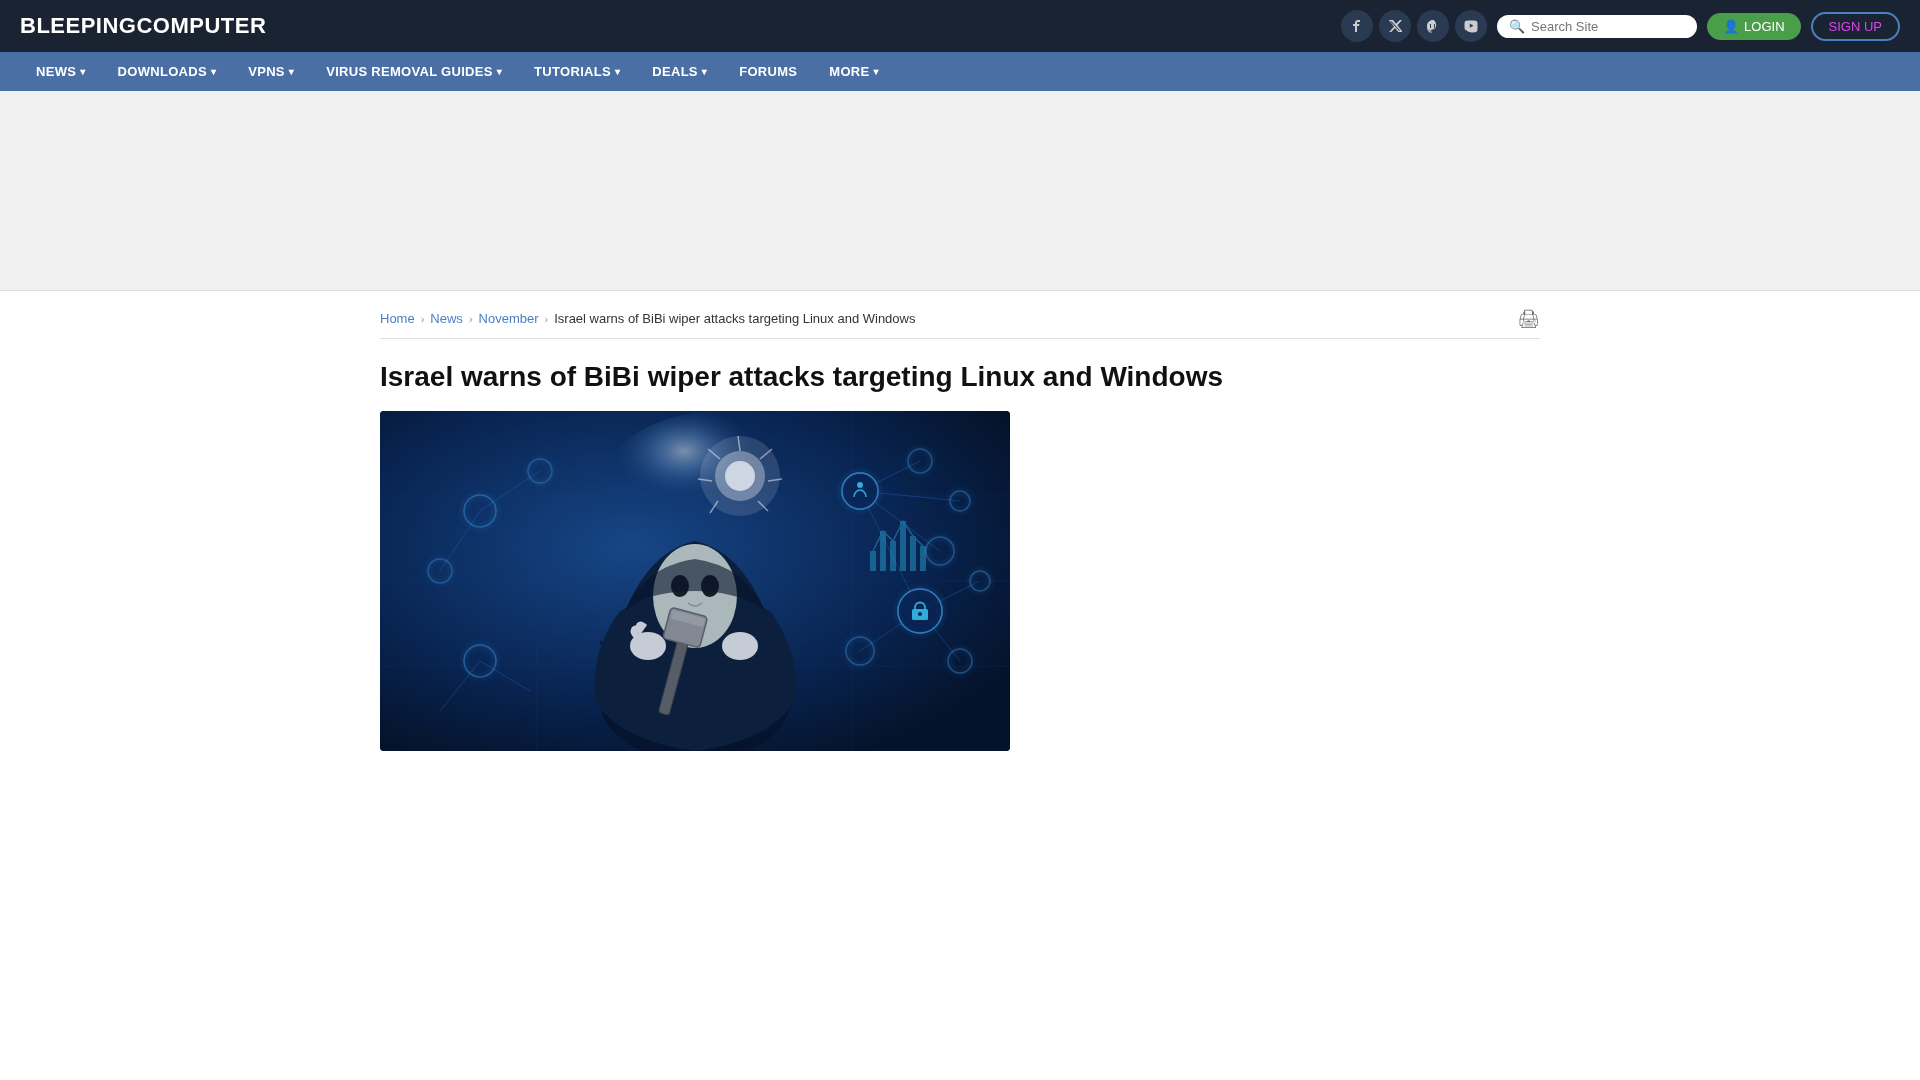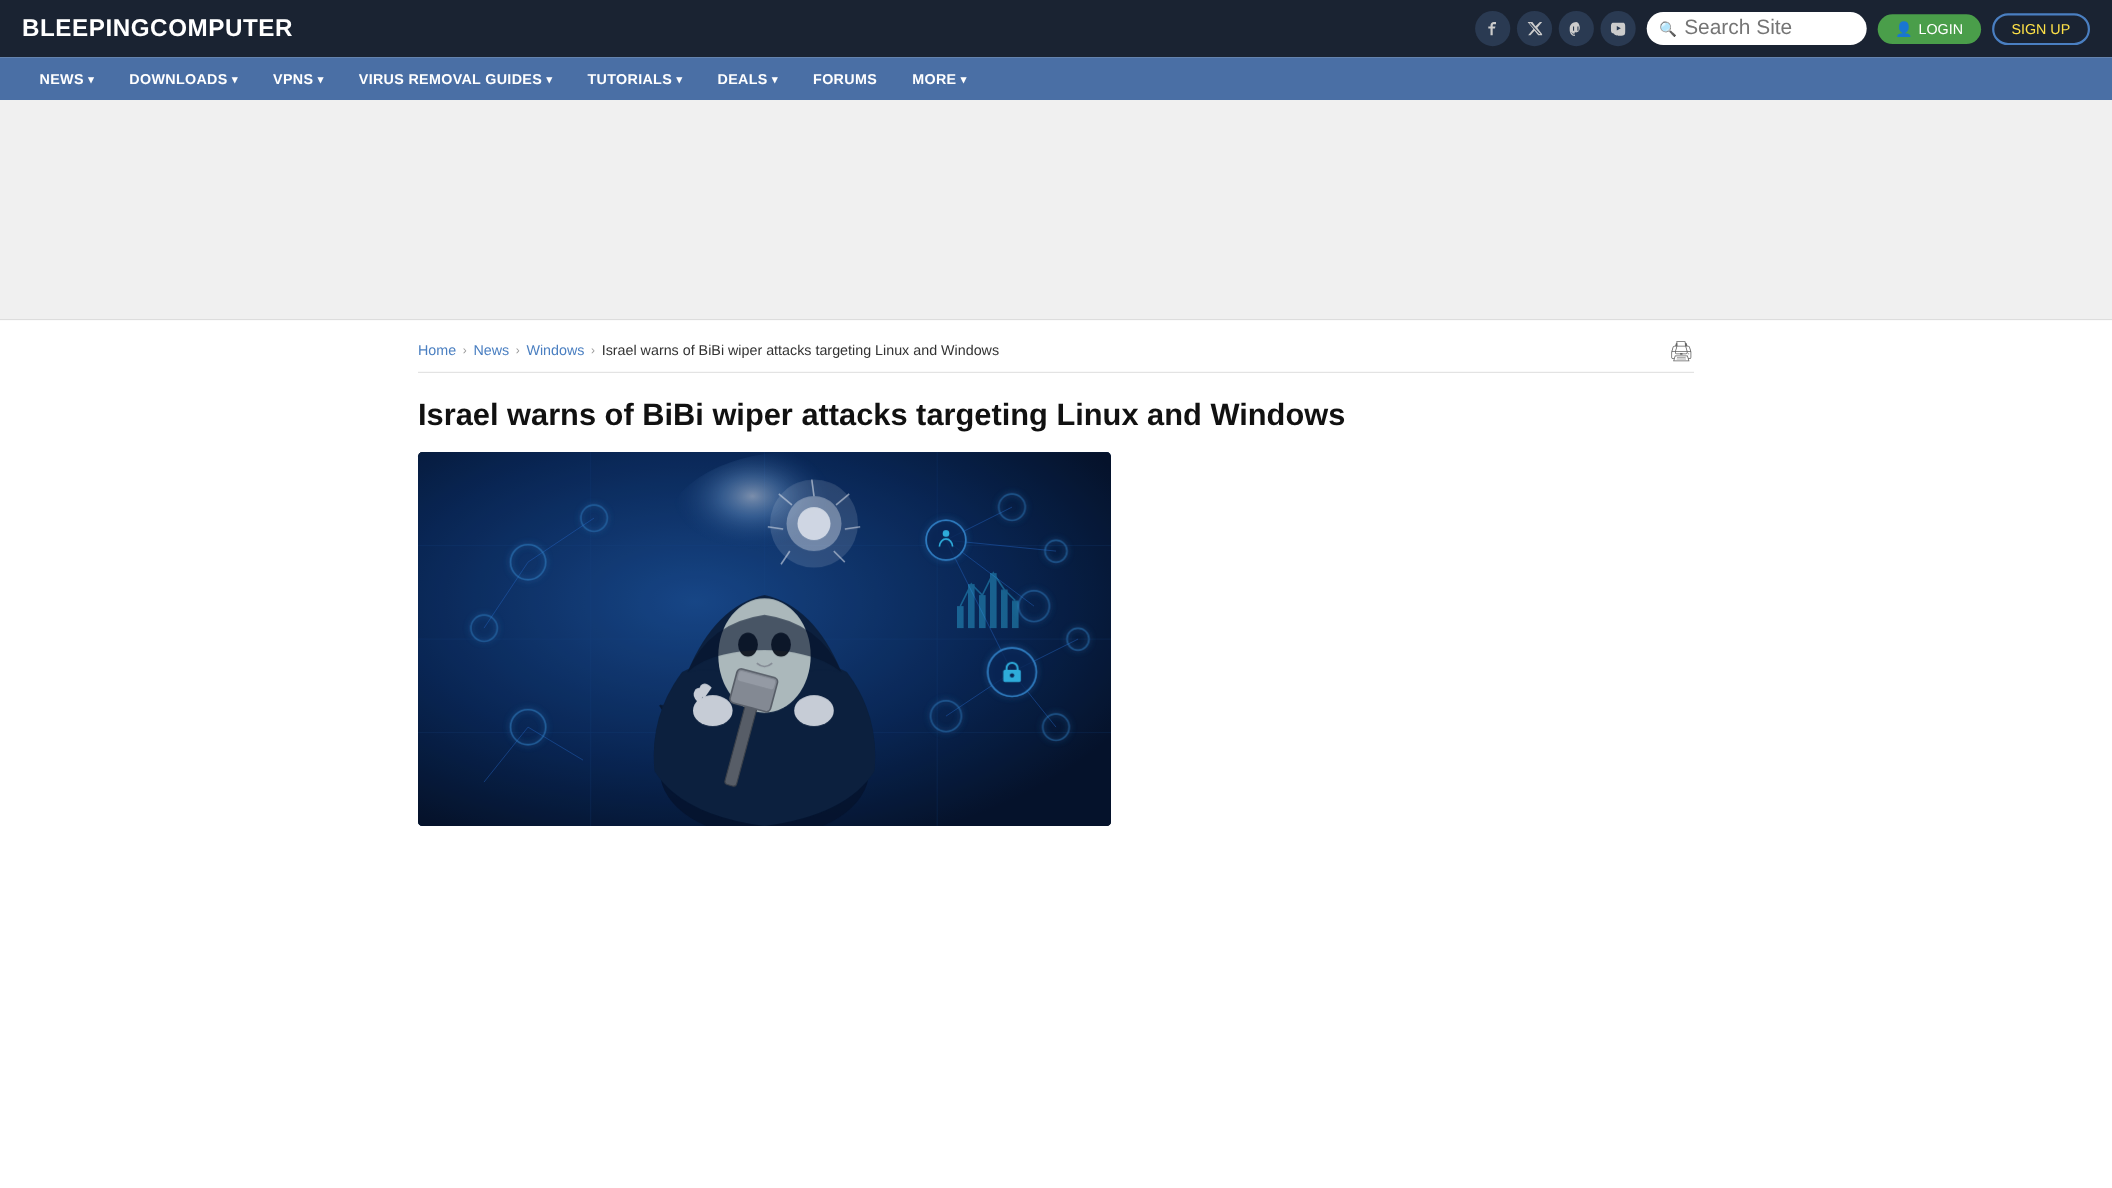--- a/index.html
+++ b/index.html
@@ -46,41 +46,41 @@
       align-items: center;
       background: #fff;
       border-radius: 20px;
       padding: 4px 12px;
       gap: 6px;
       width: 200px;
     }
     .search-box input {
       border: none;
       outline: none;
-      font-size: 19px;
+      font-size: 13px;
       background: transparent;
       width: 100%;
       color: #000000;
     }
     .search-icon-small { color: #999; font-size: 13px; }
     .btn-login {
       background: #4a9e4a;
       color: #fff;
       border: none;
       border-radius: 20px;
       padding: 6px 16px;
       cursor: pointer;
       font-size: 13px;
       display: flex;
       align-items: center;
       gap: 5px;
     }
     .btn-signup {
       background: transparent;
-      color: #fde047;
+      color: #d946ef;
       border: 2px solid #4a7fc1;
       border-radius: 20px;
       padding: 5px 16px;
       cursor: pointer;
       font-size: 13px;
     }
 
     
     .nav {
       background: #4a6fa5;
@@ -272,21 +272,21 @@
   <span></span>
 </div>
 
 <div class="content-wrapper">
 
   <div class="breadcrumb">
     <a href="#">Home</a>
     <span class="breadcrumb-sep">›</span>
     <a href="#">News</a>
     <span class="breadcrumb-sep">›</span>
-    <a href="#">Windows</a>
+    <a href="#">November</a>
     <span class="breadcrumb-sep">›</span>
     <span class="breadcrumb-current">Israel warns of BiBi wiper attacks targeting Linux and Windows</span>
     <span class="print-icon" title="Print">🖨</span>
   </div>
 
   <article>
     <h1 class="article-title">Israel warns of BiBi wiper attacks targeting Linux and Windows</h1>
 
 
     <div class="article-image">

